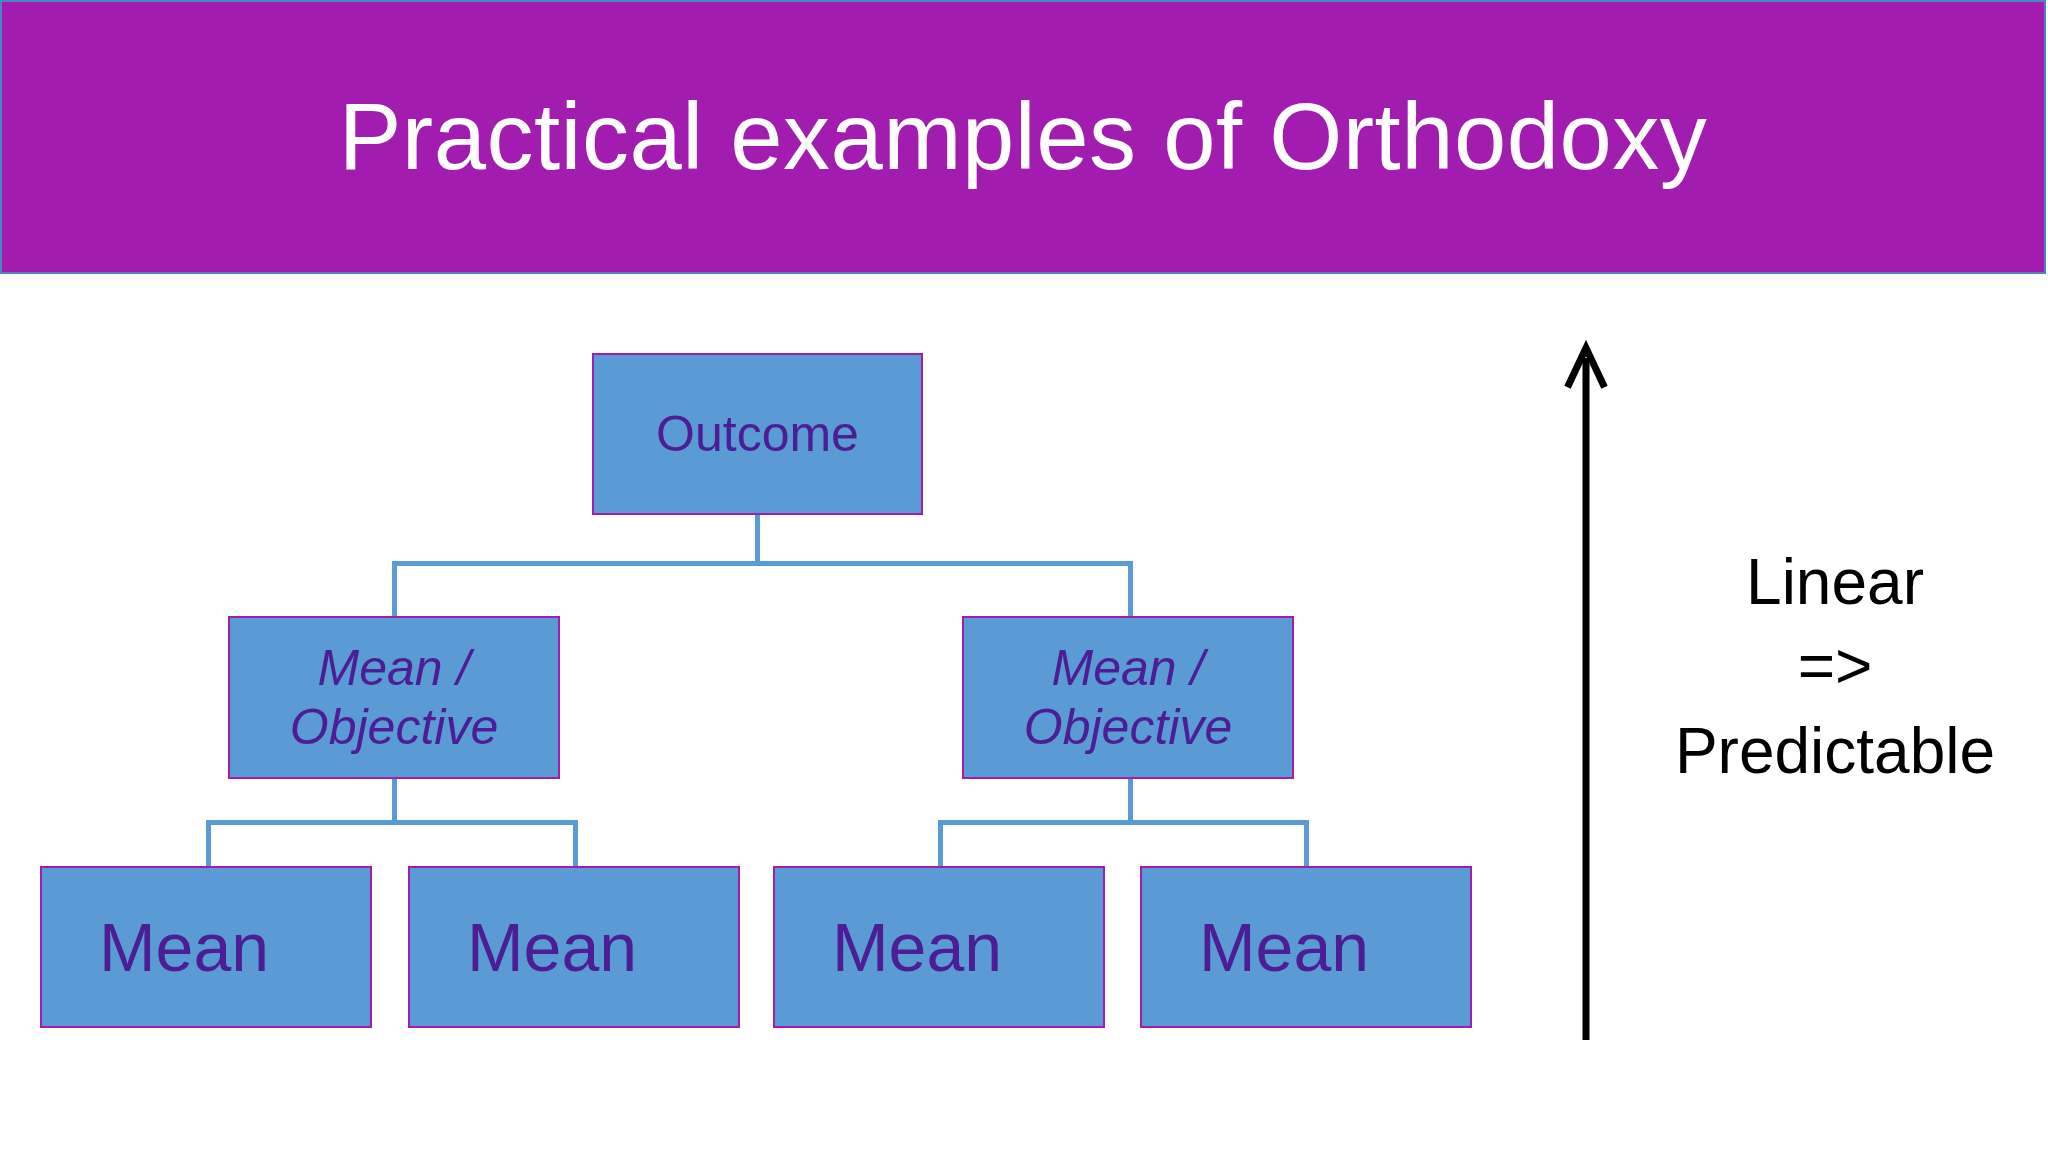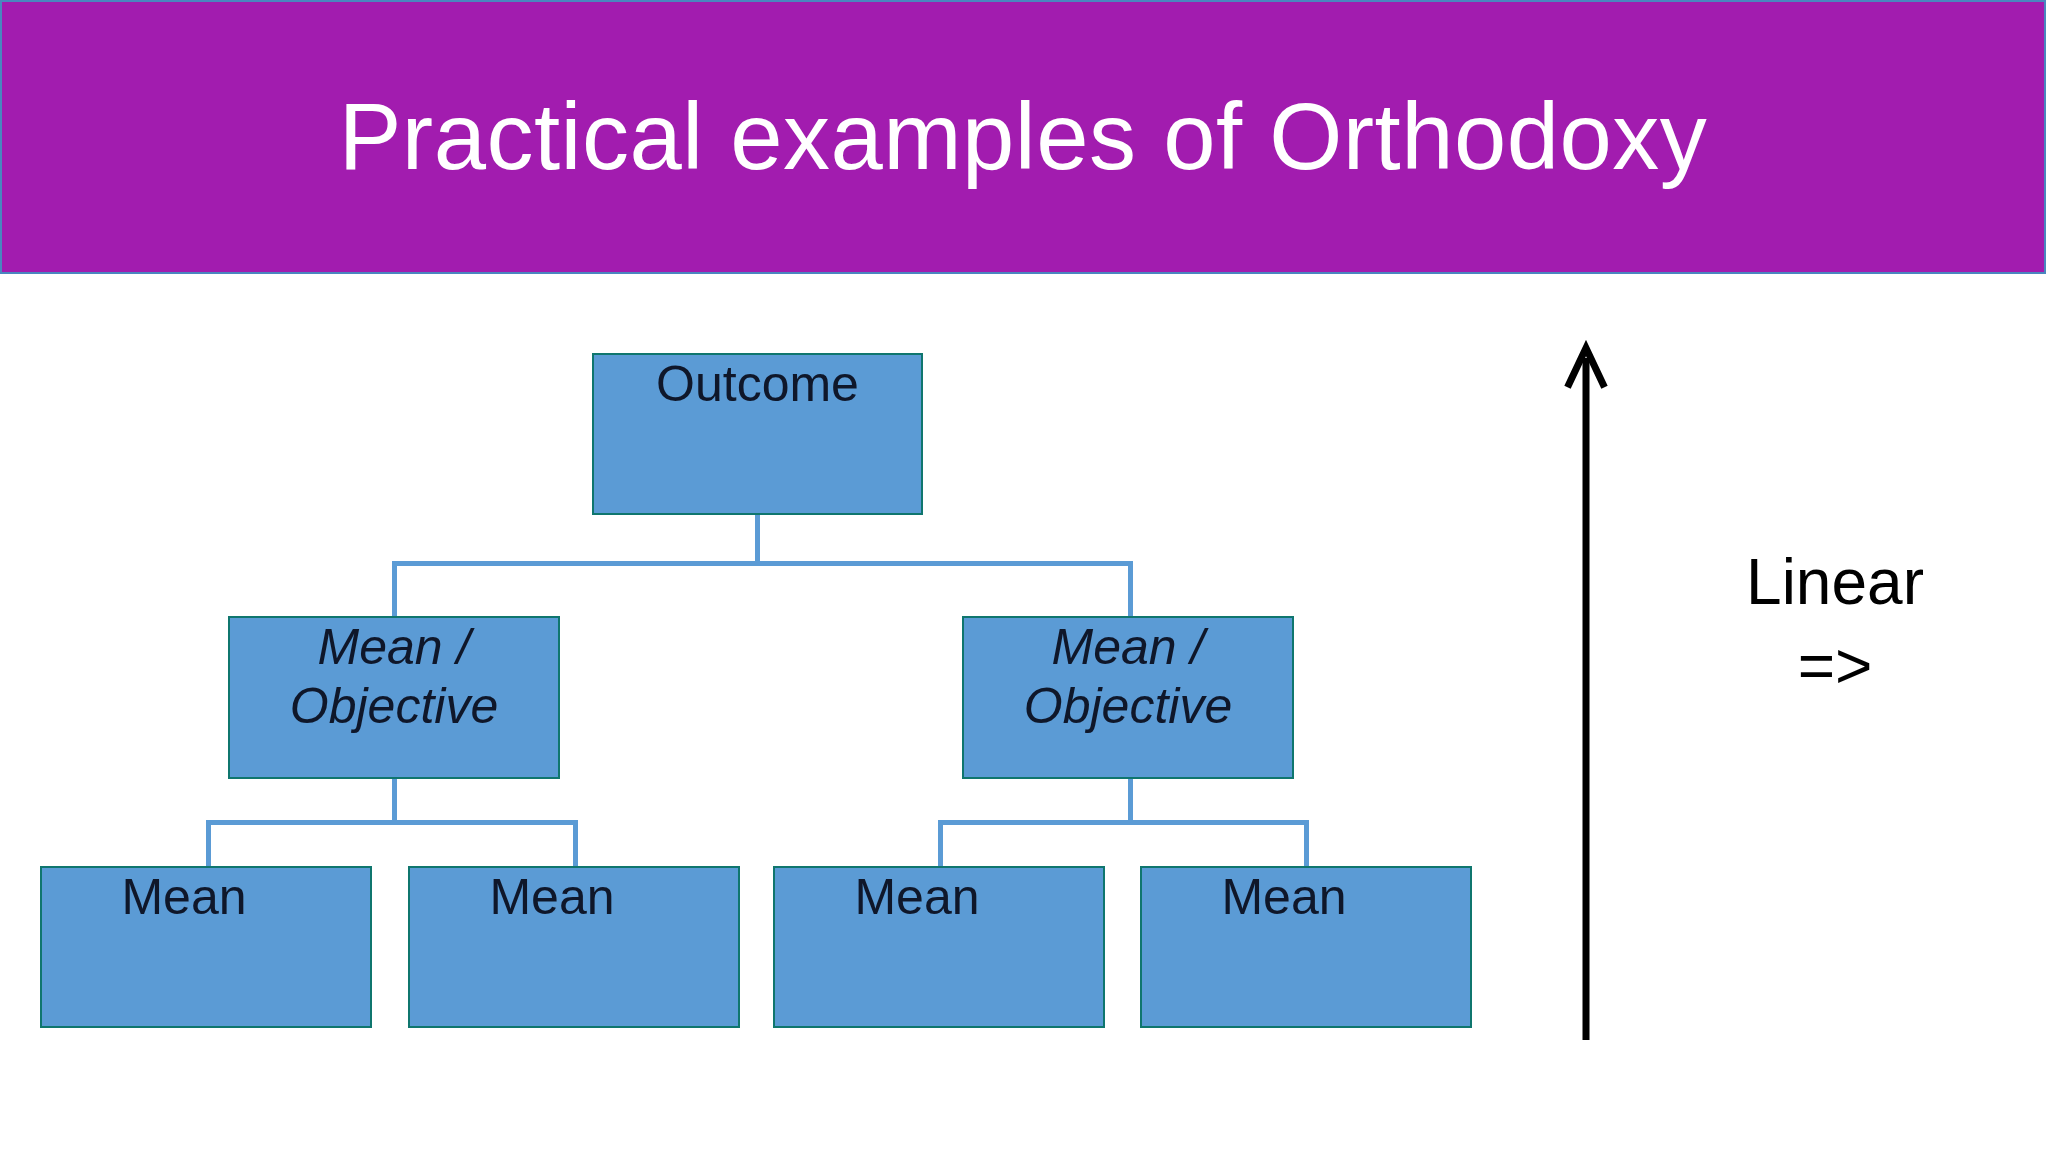--- a/index.html
+++ b/index.html
@@ -45,25 +45,25 @@
     position: absolute;
     left: 0;
     top: 0;
     width: 2048px;
     height: 1152px;
   }
 
   .node {
     position: absolute;
     background: #5B9BD5;
-    border: 2px solid #0f766e;
+    border: 2px solid #a21caf;
     box-sizing: border-box;
-    color: #0f172a;
+    color: #4c1d95;
     display: flex;
-    align-items: flex-start;
+    align-items: center;
     justify-content: center;
     text-align: center;
     font-weight: 400;
     line-height: 1.18;
   }
 
   
   #node-outcome {
     left: 592px;
     top: 353px;
@@ -87,21 +87,21 @@
     height: 163px;
     font-size: 50px;
   }
   .node-two-line { display: block; }
   .node-two-line span { display: block; font-style: italic; }
 
   
   .leaf {
     top: 866px;
     height: 162px;
-    font-size: 50px;
+    font-size: 68px;
     justify-content: flex-start;
     padding-left: 0;
   }
   .leaf .leaf-label {
     display: block;
     width: 100%;
     text-align: center;
     transform: translateX(-22px);
   }
   #node-mean-1 { left: 40px;   width: 332px; }
@@ -213,13 +213,14 @@
 </div>
 
 <svg id="causality-arrow" viewBox="0 0 60 700">
   <line x1="30" y1="700" x2="30" y2="18" stroke="#000000" stroke-width="7"></line>
   <polyline points="13,44 30,8 47,44" fill="none" stroke="#000000" stroke-width="7" stroke-linecap="square" stroke-linejoin="miter"></polyline>
 </svg>
 
 <div id="causality-text">
   <span>Linear</span>
   <span>=&gt;</span>
+  <span>Predictable</span>
 </div>
 
 </body></html>

